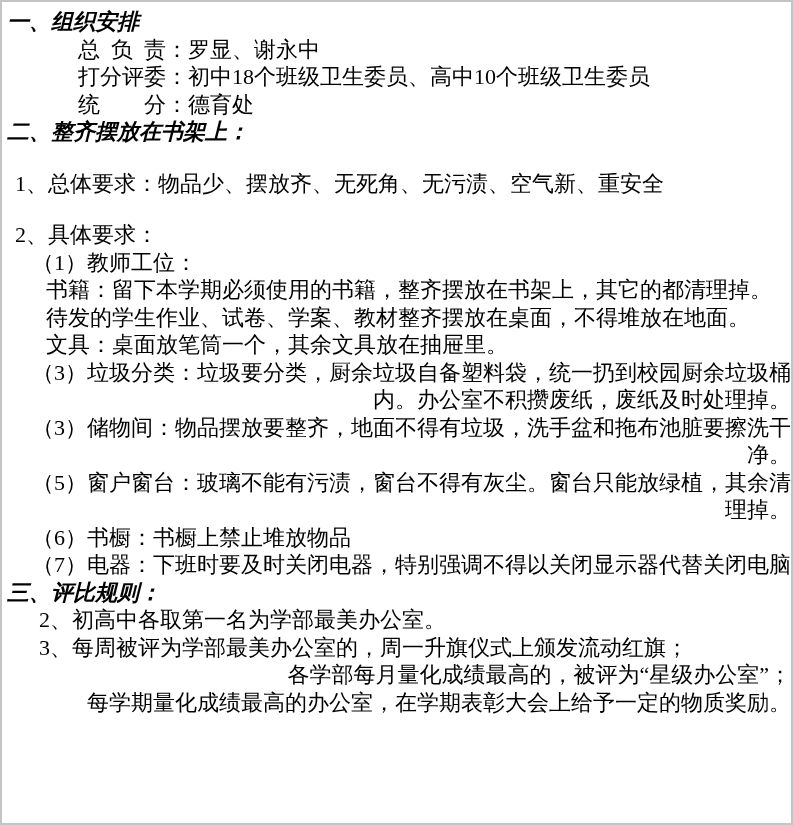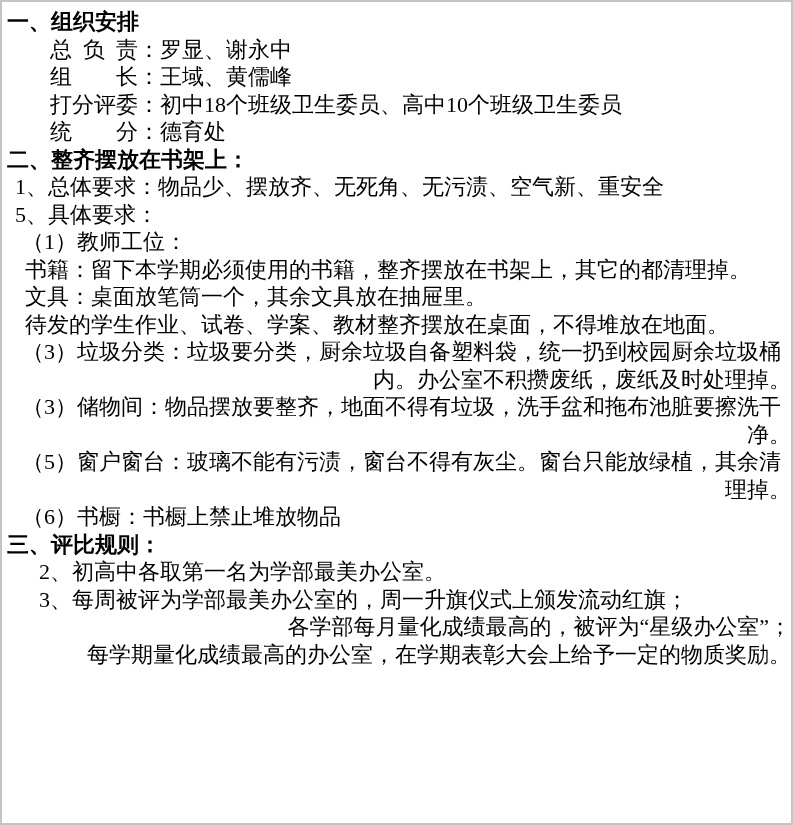--- a/index.html
+++ b/index.html
@@ -22,62 +22,64 @@
     line-height: 27.5px;
     white-space: nowrap;
     letter-spacing: 0;
   }
   
   .t-h1 {
     font-family: "Liberation Sans", "DejaVu Sans", sans-serif;
     font-weight: 700;
     padding-left: 5px;
     font-size: 22px;
+    font-style: italic;
   }
   
   .t-kv { padding-left: 48px; }
   .kv-label {
     display: inline-block;
     width: 88px;
     text-align: justify;
     text-align-last: justify;
     vertical-align: top;
+    margin-left: 28px;
   }
   
-  .t-num2 { padding-left: 13px; }
+  .t-num2 { padding-left: 13px; margin-top: 24px; }
   
-  .t-paren { padding-left: 20px; }
+  .t-paren { padding-left: 30px; }
   
-  .t-sub { padding-left: 23px; }
+  .t-sub { padding-left: 44px; }
   
   .t-num3 { padding-left: 37px; }
   
   .t-flush { padding-left: 5px; text-align: right; }
 </style>
 </head>
 <body>
 
 <div class="doc">
     <div class="line t-h1">一、组织安排</div>
     <div class="line t-kv"><span class="kv-label">总负责</span>：罗显、谢永中</div>
-    <div class="line t-kv"><span class="kv-label">组长</span>：王域、黄儒峰</div>
     <div class="line t-kv"><span class="kv-label">打分评委</span>：初中18个班级卫生委员、高中10个班级卫生委员</div>
     <div class="line t-kv"><span class="kv-label">统分</span>：德育处</div>
     <div class="line t-h1">二、整齐摆放在书架上：</div>
     <div class="line t-num2">1、总体要求：物品少、摆放齐、无死角、无污渍、空气新、重安全</div>
-    <div class="line t-num2">5、具体要求：</div>
+    <div class="line t-num2">2、具体要求：</div>
     <div class="line t-paren">（1）教师工位：</div>
     <div class="line t-sub">书籍：留下本学期必须使用的书籍，整齐摆放在书架上，其它的都清理掉。</div>
+    <div class="line t-sub">待发的学生作业、试卷、学案、教材整齐摆放在桌面，不得堆放在地面。</div>
     <div class="line t-sub">文具：桌面放笔筒一个，其余文具放在抽屉里。</div>
-    <div class="line t-sub">待发的学生作业、试卷、学案、教材整齐摆放在桌面，不得堆放在地面。</div>
     <div class="line t-paren">（3）垃圾分类：垃圾要分类，厨余垃圾自备塑料袋，统一扔到校园厨余垃圾桶</div>
     <div class="line t-flush">内。办公室不积攒废纸，废纸及时处理掉。</div>
     <div class="line t-paren">（3）储物间：物品摆放要整齐，地面不得有垃圾，洗手盆和拖布池脏要擦洗干</div>
     <div class="line t-flush">净。</div>
     <div class="line t-paren">（5）窗户窗台：玻璃不能有污渍，窗台不得有灰尘。窗台只能放绿植，其余清</div>
     <div class="line t-flush">理掉。</div>
     <div class="line t-paren">（6）书橱：书橱上禁止堆放物品</div>
+    <div class="line t-paren">（7）电器：下班时要及时关闭电器，特别强调不得以关闭显示器代替关闭电脑</div>
     <div class="line t-h1">三、评比规则：</div>
     <div class="line t-num3">2、初高中各取第一名为学部最美办公室。</div>
     <div class="line t-num3">3、每周被评为学部最美办公室的，周一升旗仪式上颁发流动红旗；</div>
     <div class="line t-flush">各学部每月量化成绩最高的，被评为“星级办公室”；</div>
     <div class="line t-flush">每学期量化成绩最高的办公室，在学期表彰大会上给予一定的物质奖励。</div>
   </div>
 
 </body></html>

